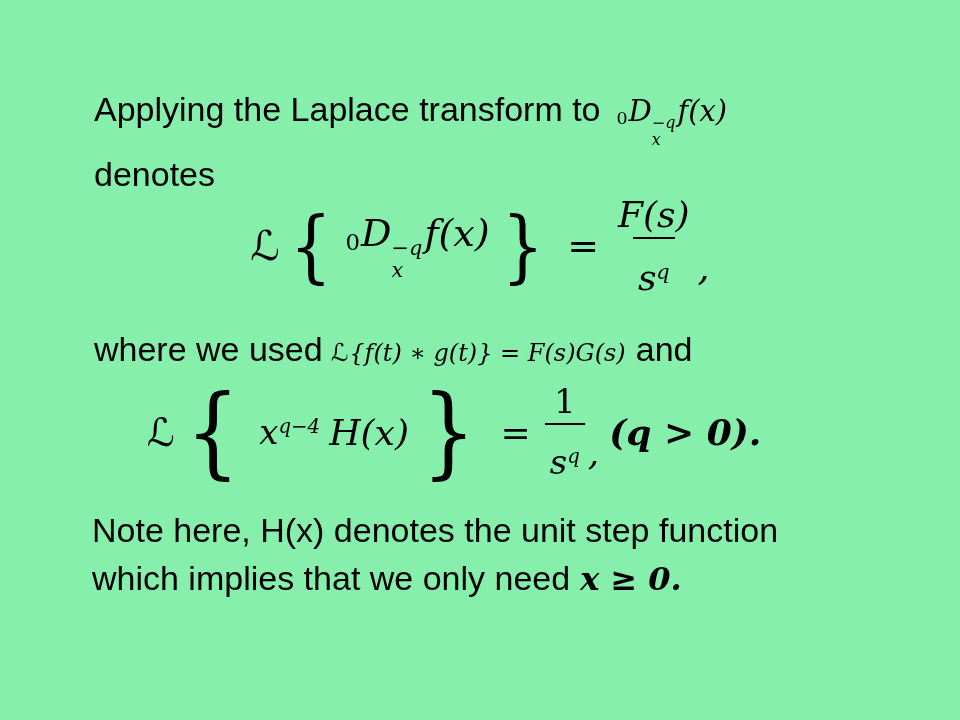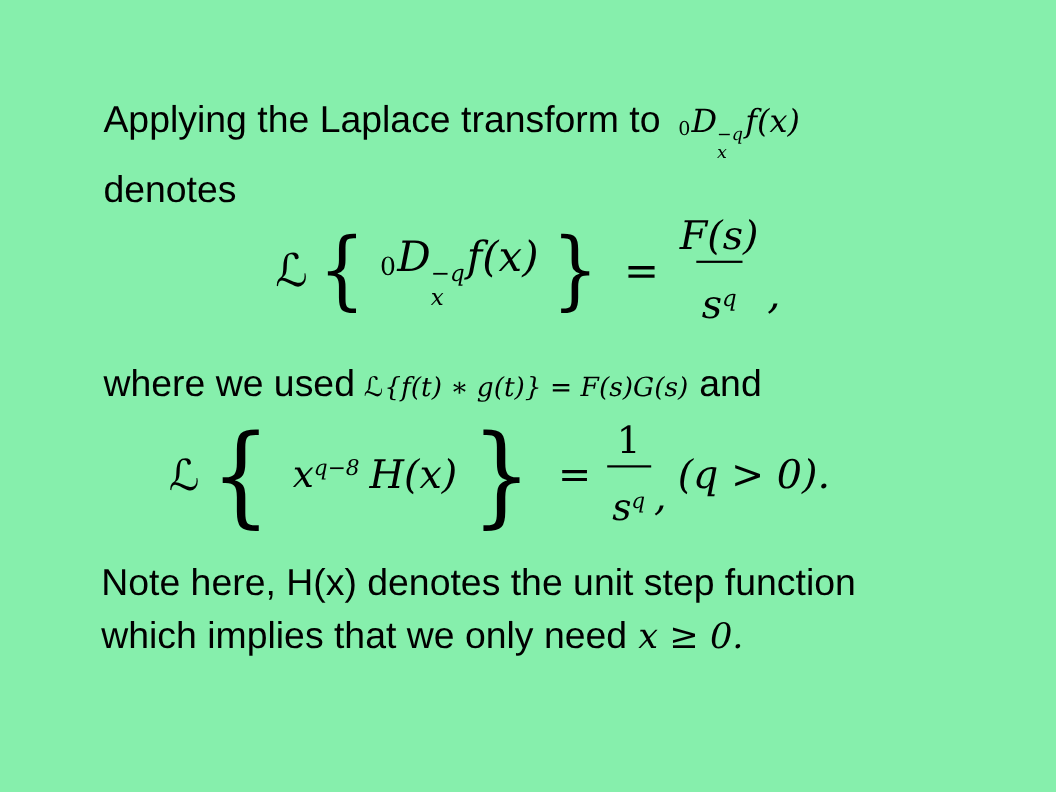--- a/index.html
+++ b/index.html
@@ -21,21 +21,21 @@
     display:inline-flex;flex-direction:column;align-items:flex-start;
     font-size:0.55em;line-height:1.05;vertical-align:-0.45em;margin-right:2px;
   }
   .sup{font-size:0.58em;position:relative;top:-0.55em;}
   
   .im1{font-size:29px;margin-left:16px;white-space:nowrap;}
   .im1 .scriptD{letter-spacing:0;}
   
   .im2{font-size:24px;margin:0 10px 0 8px;white-space:nowrap;}
   .im2 .scriptL{font-size:1.02em;margin-right:1px;}
-  .im3{font-size:32px;margin-left:10px;white-space:nowrap;}
+  .im3{font-size:32px;margin-left:10px;white-space:nowrap;font-weight:bold;}
   
   .eqwrap{position:absolute;left:0;width:960px;display:flex;justify-content:center;}
   .eq1wrap{top:194px;}
   .eq2wrap{top:382px;}
   .eqrow{
     display:flex;align-items:center;
     font-family:"DejaVu Serif","Liberation Serif",serif;font-style:italic;color:#000;
   }
   .eq1row{font-size:38px;}
   .eq2row{font-size:36px;position:relative;left:-26px;}
@@ -46,21 +46,21 @@
   .brace.lb{margin:0 10px 0 6px;}
   .brace.rb{margin:0 6px 0 8px;}
   .mgroup{white-space:nowrap;}
   .equals{margin:0 14px;font-style:normal;font-weight:500;}
   .frac{display:inline-flex;flex-direction:column;align-items:center;line-height:1.15;}
   .eq1row .frac{font-size:36px;}
   .eq2row .frac{font-size:34px;}
   .frac .den{border-top:2.5px solid #000;padding:18px 5px 0 5px;margin-top:2px;}
   .frac .num{padding:0 5px;}
   .trail-comma{align-self:center;transform:translateY(0.55em);margin-left:3px;}
-  .cond{margin-left:10px;}
+  .cond{margin-left:10px;font-weight:bold;}
   .eq2row .innerfrac{margin-right:4px;}
 </style>
 </head>
 <body>
 
 <div class="slide">
 
   <div class="para p1">
     <span>Applying the Laplace transform to</span><span class="m im1"><span class="presub">0</span><span class="scriptD">D</span><span class="stack">
           <span>−q</span>
@@ -92,21 +92,21 @@
     <span>where we used</span><span class="m im2"><span class="scriptL">ℒ</span><span>{f(t) ∗ g(t)}</span>
       <span class="up">=</span>
       <span>F(s)G(s)</span></span><span>and</span>
   </div>
 
   <div class="eqwrap eq2wrap">
     <div class="eqrow eq2row">
       <span class="scriptL">ℒ</span>
       <span class="brace lb">{</span>
       <span class="frac innerfrac">
-        <span class="num"><span>x</span><span class="sup">q−8</span></span>
+        <span class="num"><span>x</span><span class="sup">q−4</span></span>
       </span>
       <span>H(x)</span>
       <span class="brace rb">}</span>
       <span class="equals">=</span>
       <span class="frac">
         <span class="num up">1</span>
         <span class="den"><span>s</span><span class="sup">q</span></span>
       </span>
       <span class="trail-comma">,</span>
       <span class="cond">(q &gt; 0).</span>

